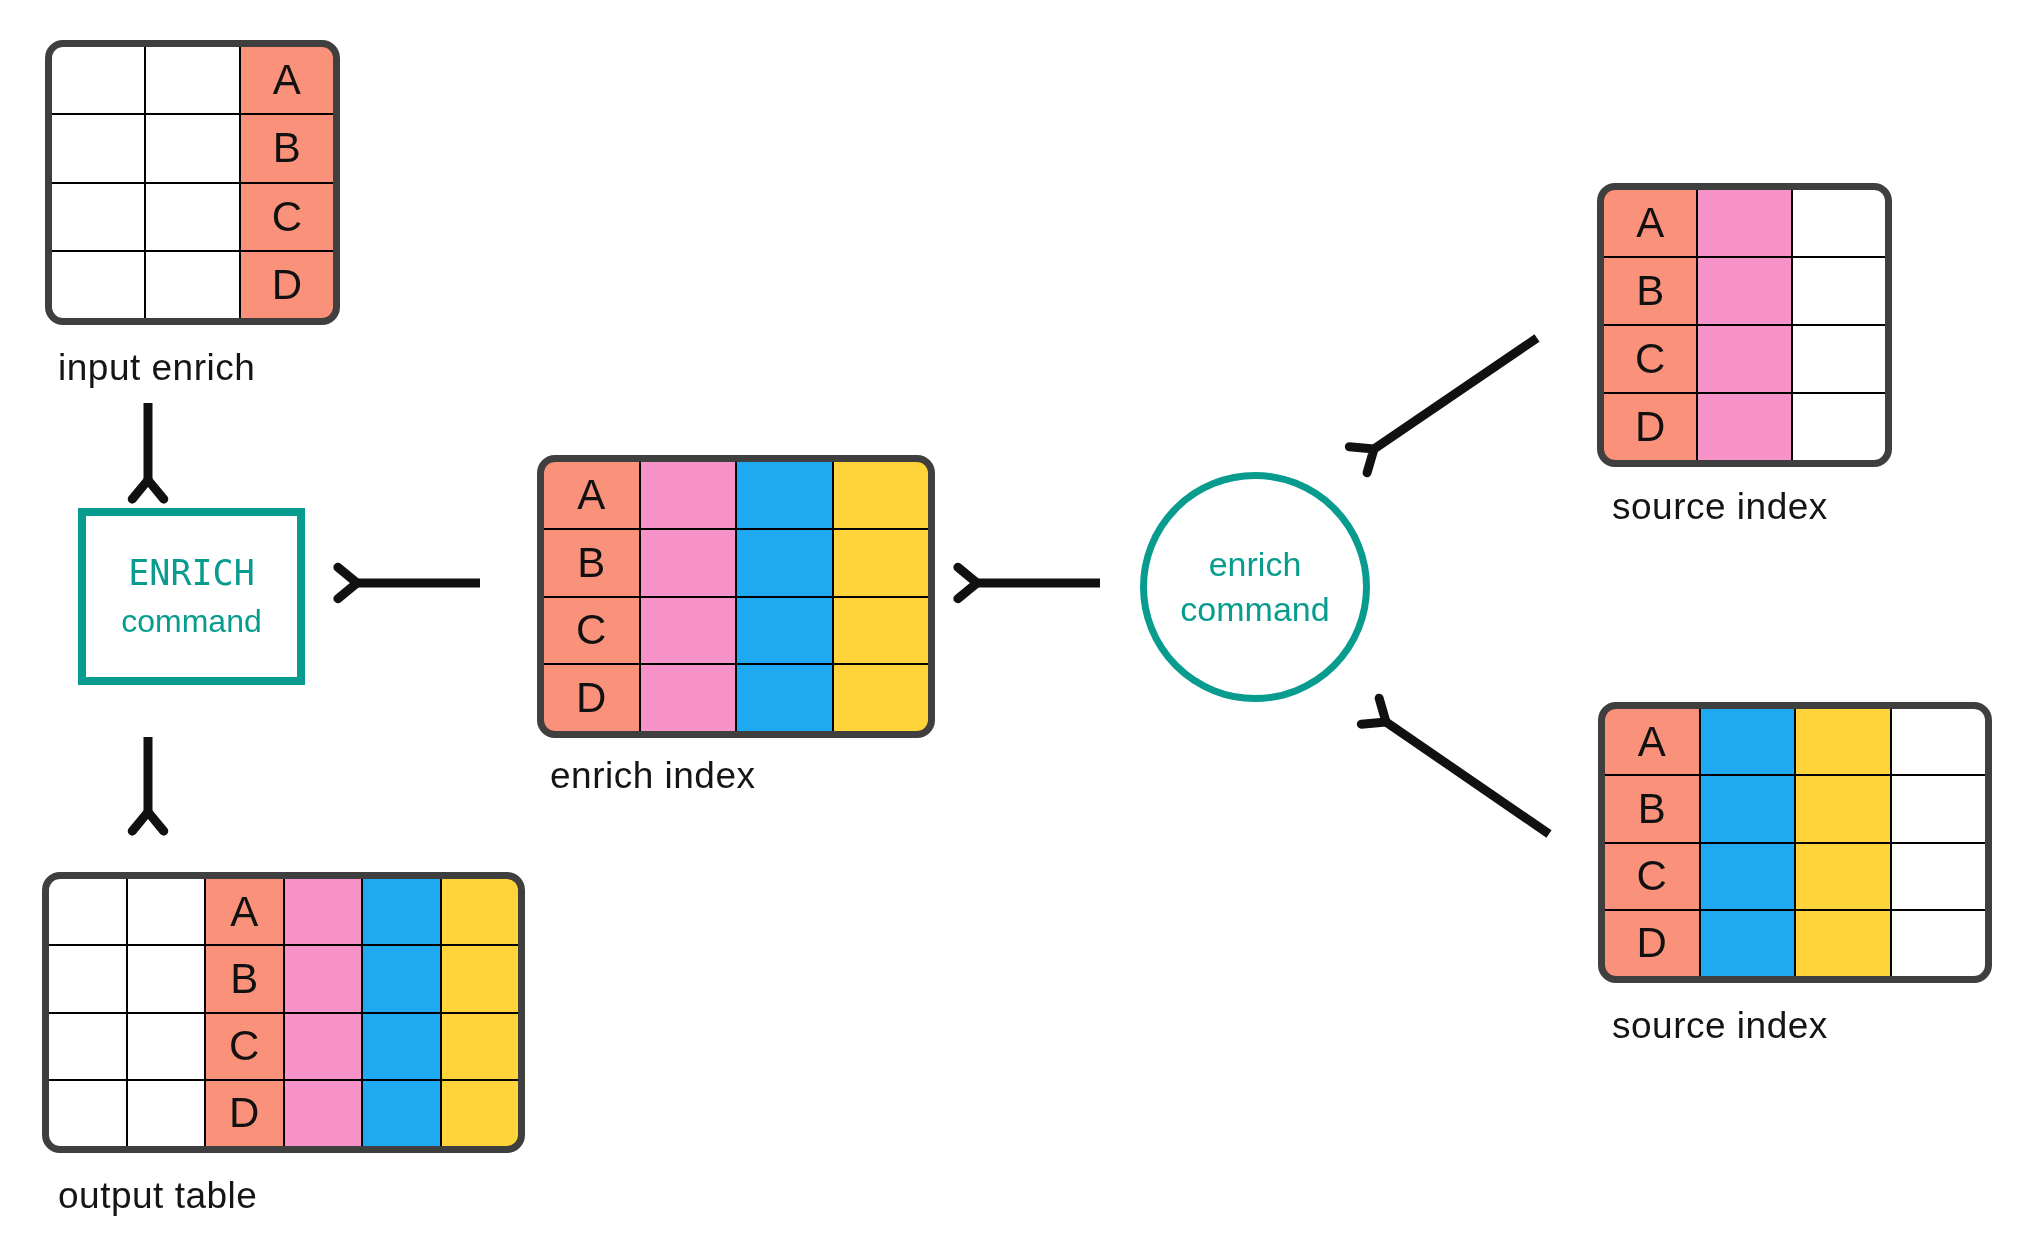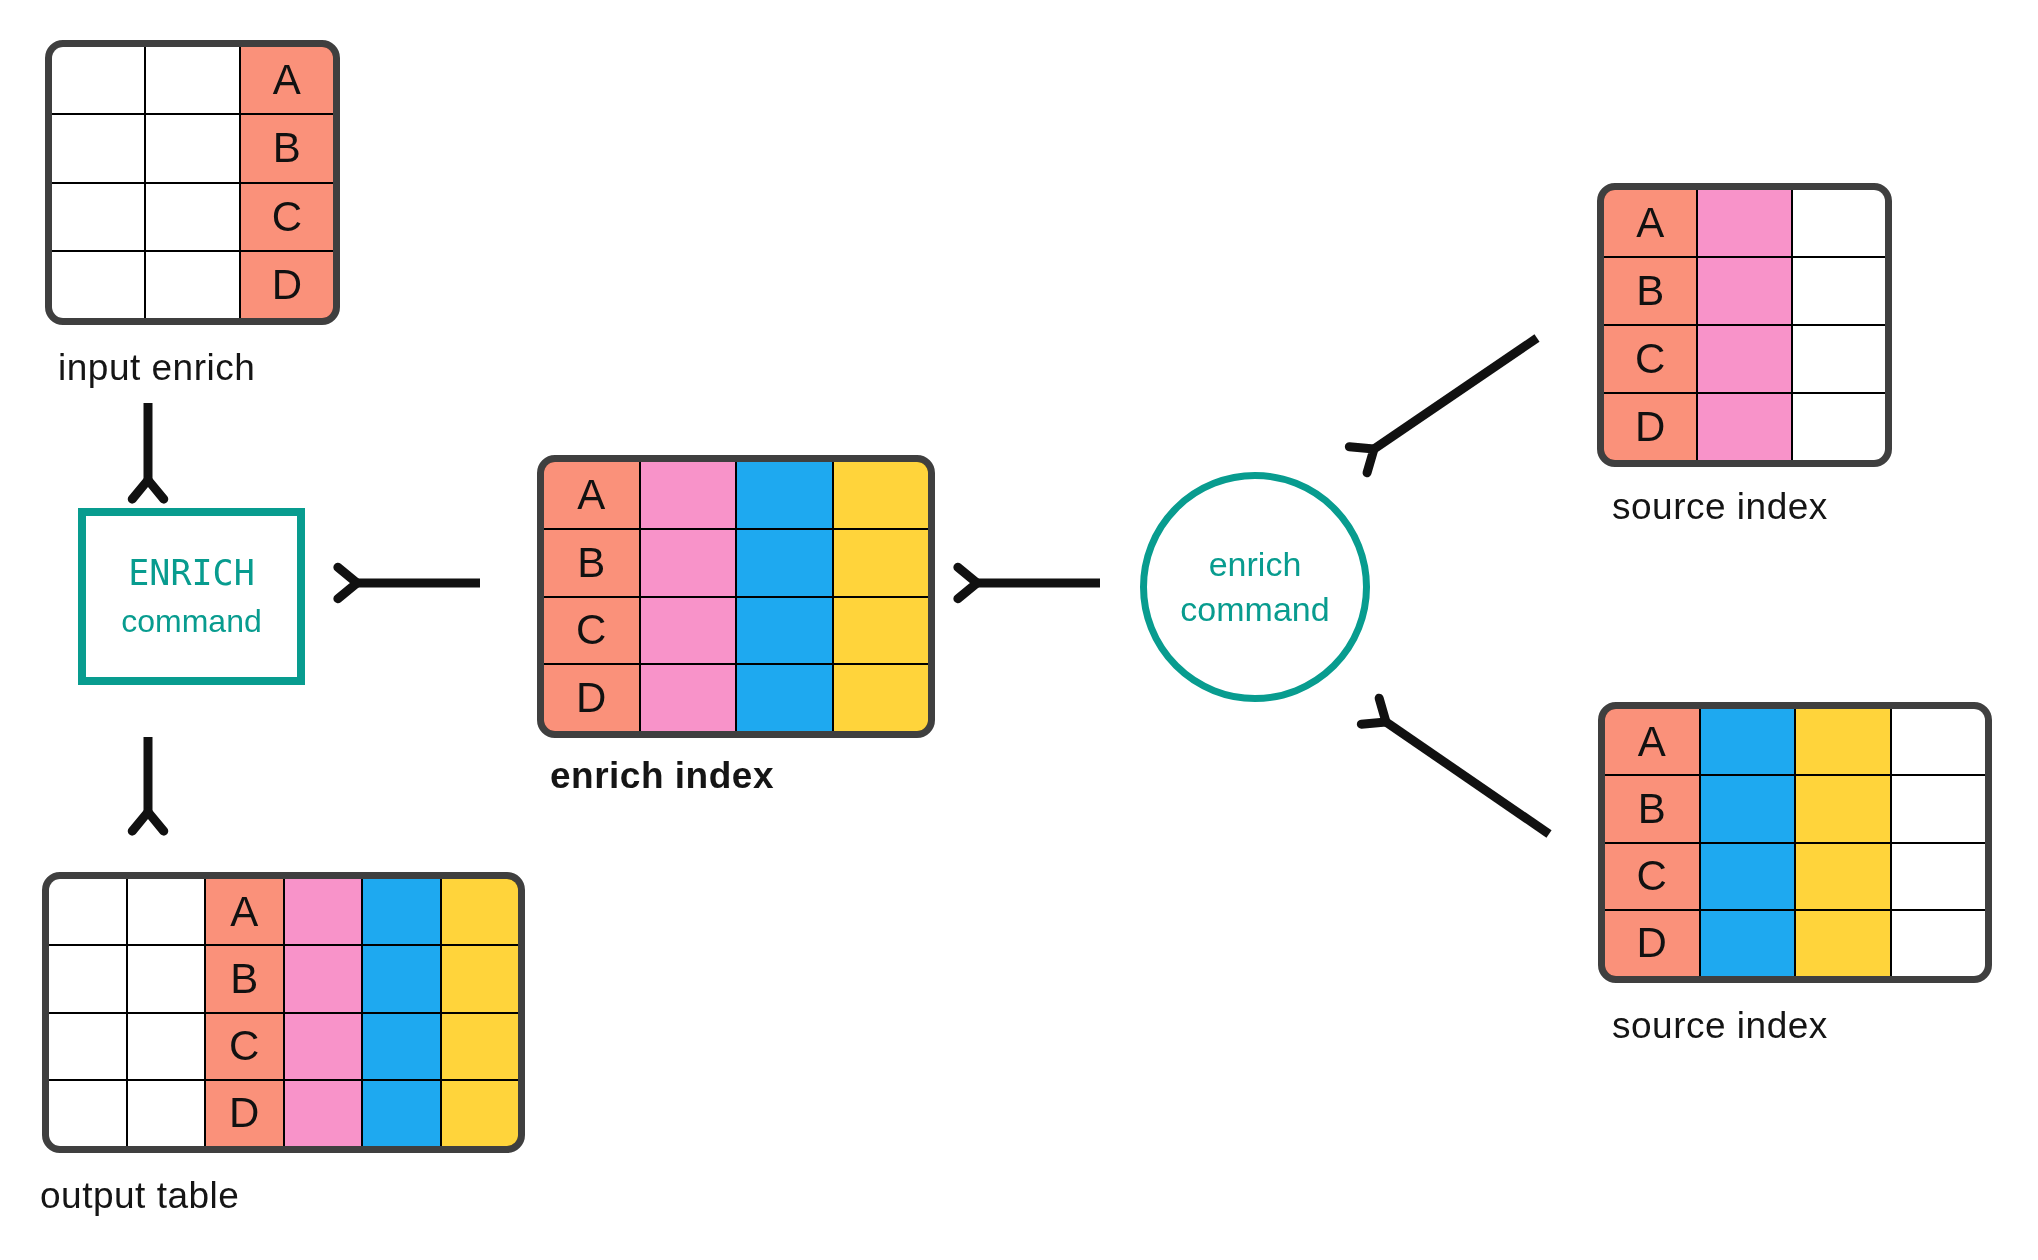--- a/index.html
+++ b/index.html
@@ -94,41 +94,41 @@
       <div class="cell" style="background: rgb(248, 147, 201);"></div>
       <div class="cell" style="background: rgb(30, 169, 240);"></div>
       <div class="cell" style="background: rgb(255, 212, 59);"></div>
       <div class="cell" style="background: rgb(255, 255, 255);"></div>
       <div class="cell" style="background: rgb(255, 255, 255);"></div>
       <div class="cell" style="background: rgb(250, 145, 122);">D</div>
       <div class="cell" style="background: rgb(248, 147, 201);"></div>
       <div class="cell" style="background: rgb(30, 169, 240);"></div>
       <div class="cell" style="background: rgb(255, 212, 59);"></div>
     </div>
-  <div class="tbl-label" style="left:40px; top:1175px;">output table</div>
+  <div class="tbl-label" style="left:58px; top:1175px;">output table</div>
 
   <div class="dtable" style="left: 537px; top: 455px; width: 398px; height: 283px; grid-template-columns: repeat(4, 1fr); grid-template-rows: repeat(4, 1fr);">
       <div class="cell" style="background: rgb(250, 145, 122);">A</div>
       <div class="cell" style="background: rgb(248, 147, 201);"></div>
       <div class="cell" style="background: rgb(30, 169, 240);"></div>
       <div class="cell" style="background: rgb(255, 212, 59);"></div>
       <div class="cell" style="background: rgb(250, 145, 122);">B</div>
       <div class="cell" style="background: rgb(248, 147, 201);"></div>
       <div class="cell" style="background: rgb(30, 169, 240);"></div>
       <div class="cell" style="background: rgb(255, 212, 59);"></div>
       <div class="cell" style="background: rgb(250, 145, 122);">C</div>
       <div class="cell" style="background: rgb(248, 147, 201);"></div>
       <div class="cell" style="background: rgb(30, 169, 240);"></div>
       <div class="cell" style="background: rgb(255, 212, 59);"></div>
       <div class="cell" style="background: rgb(250, 145, 122);">D</div>
       <div class="cell" style="background: rgb(248, 147, 201);"></div>
       <div class="cell" style="background: rgb(30, 169, 240);"></div>
       <div class="cell" style="background: rgb(255, 212, 59);"></div>
     </div>
-  <div class="tbl-label" style="left:550px; top:755px;font-weight:bold;">enrich index</div>
+  <div class="tbl-label" style="left:550px; top:755px;">enrich index</div>
 
   <div class="policy-circle">
     <div>enrich</div>
     <div>command</div>
   </div>
 
   <div class="dtable" style="left: 1597px; top: 183px; width: 295px; height: 284px; grid-template-columns: repeat(3, 1fr); grid-template-rows: repeat(4, 1fr);">
       <div class="cell" style="background: rgb(250, 145, 122);">A</div>
       <div class="cell" style="background: rgb(248, 147, 201);"></div>
       <div class="cell" style="background: rgb(255, 255, 255);"></div>

